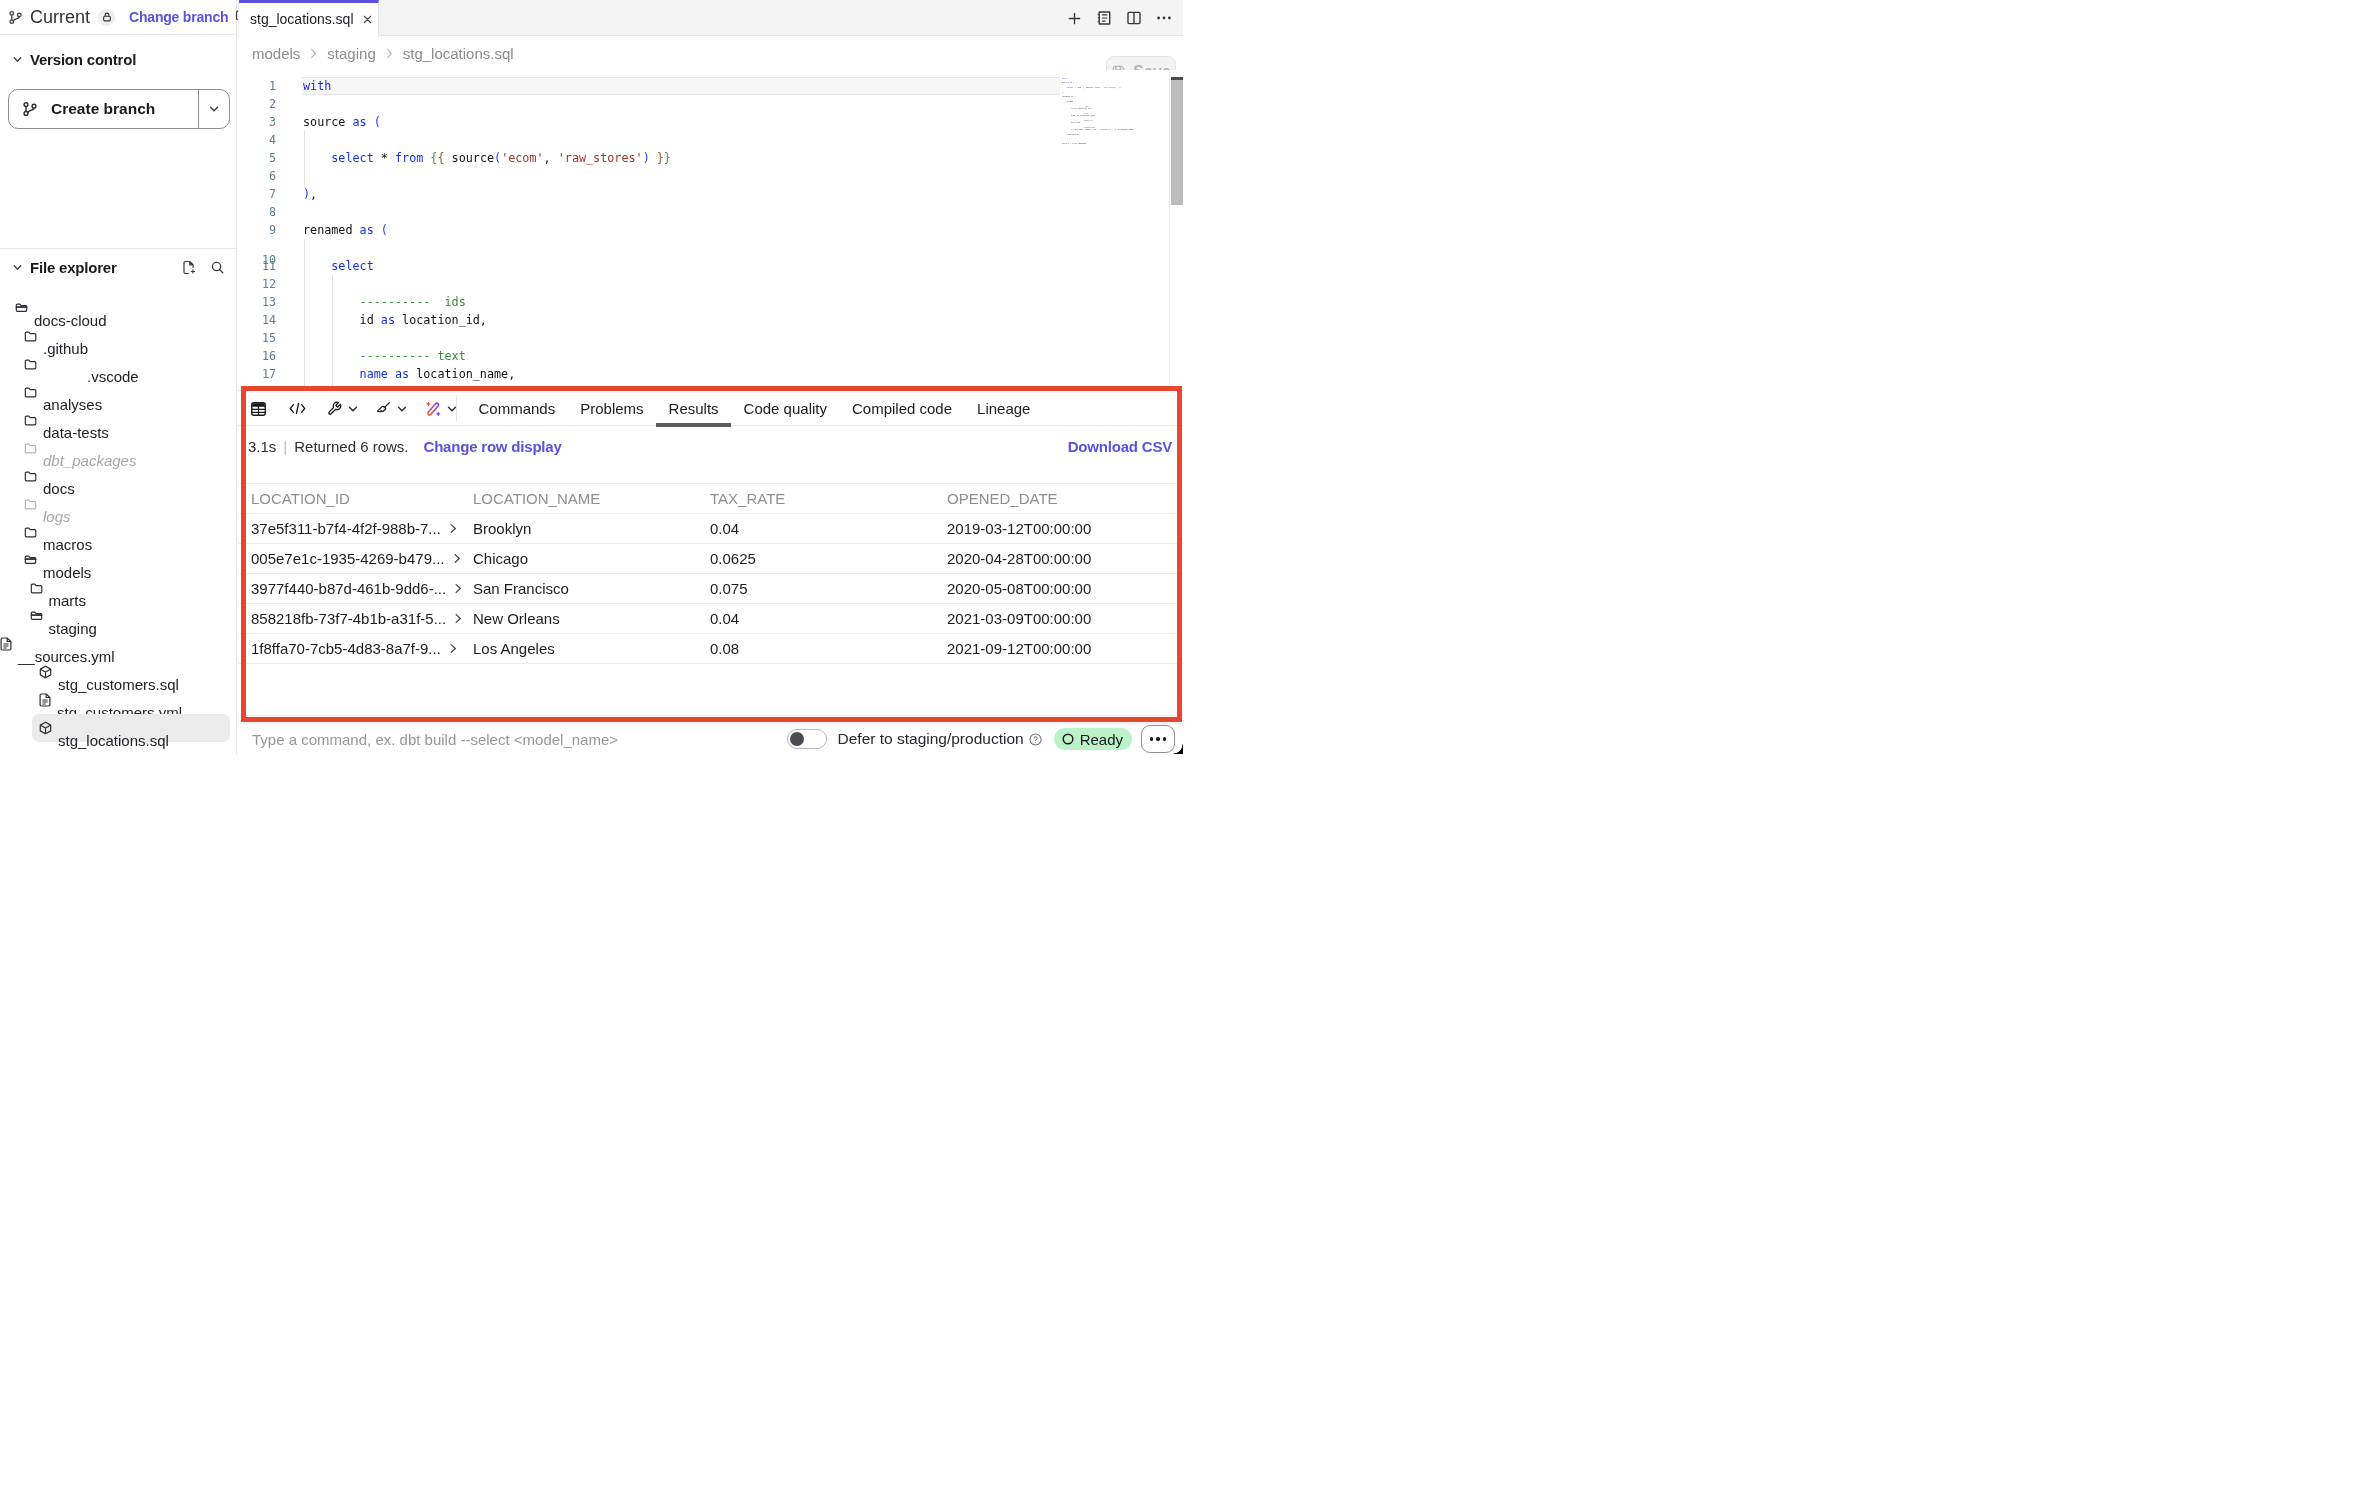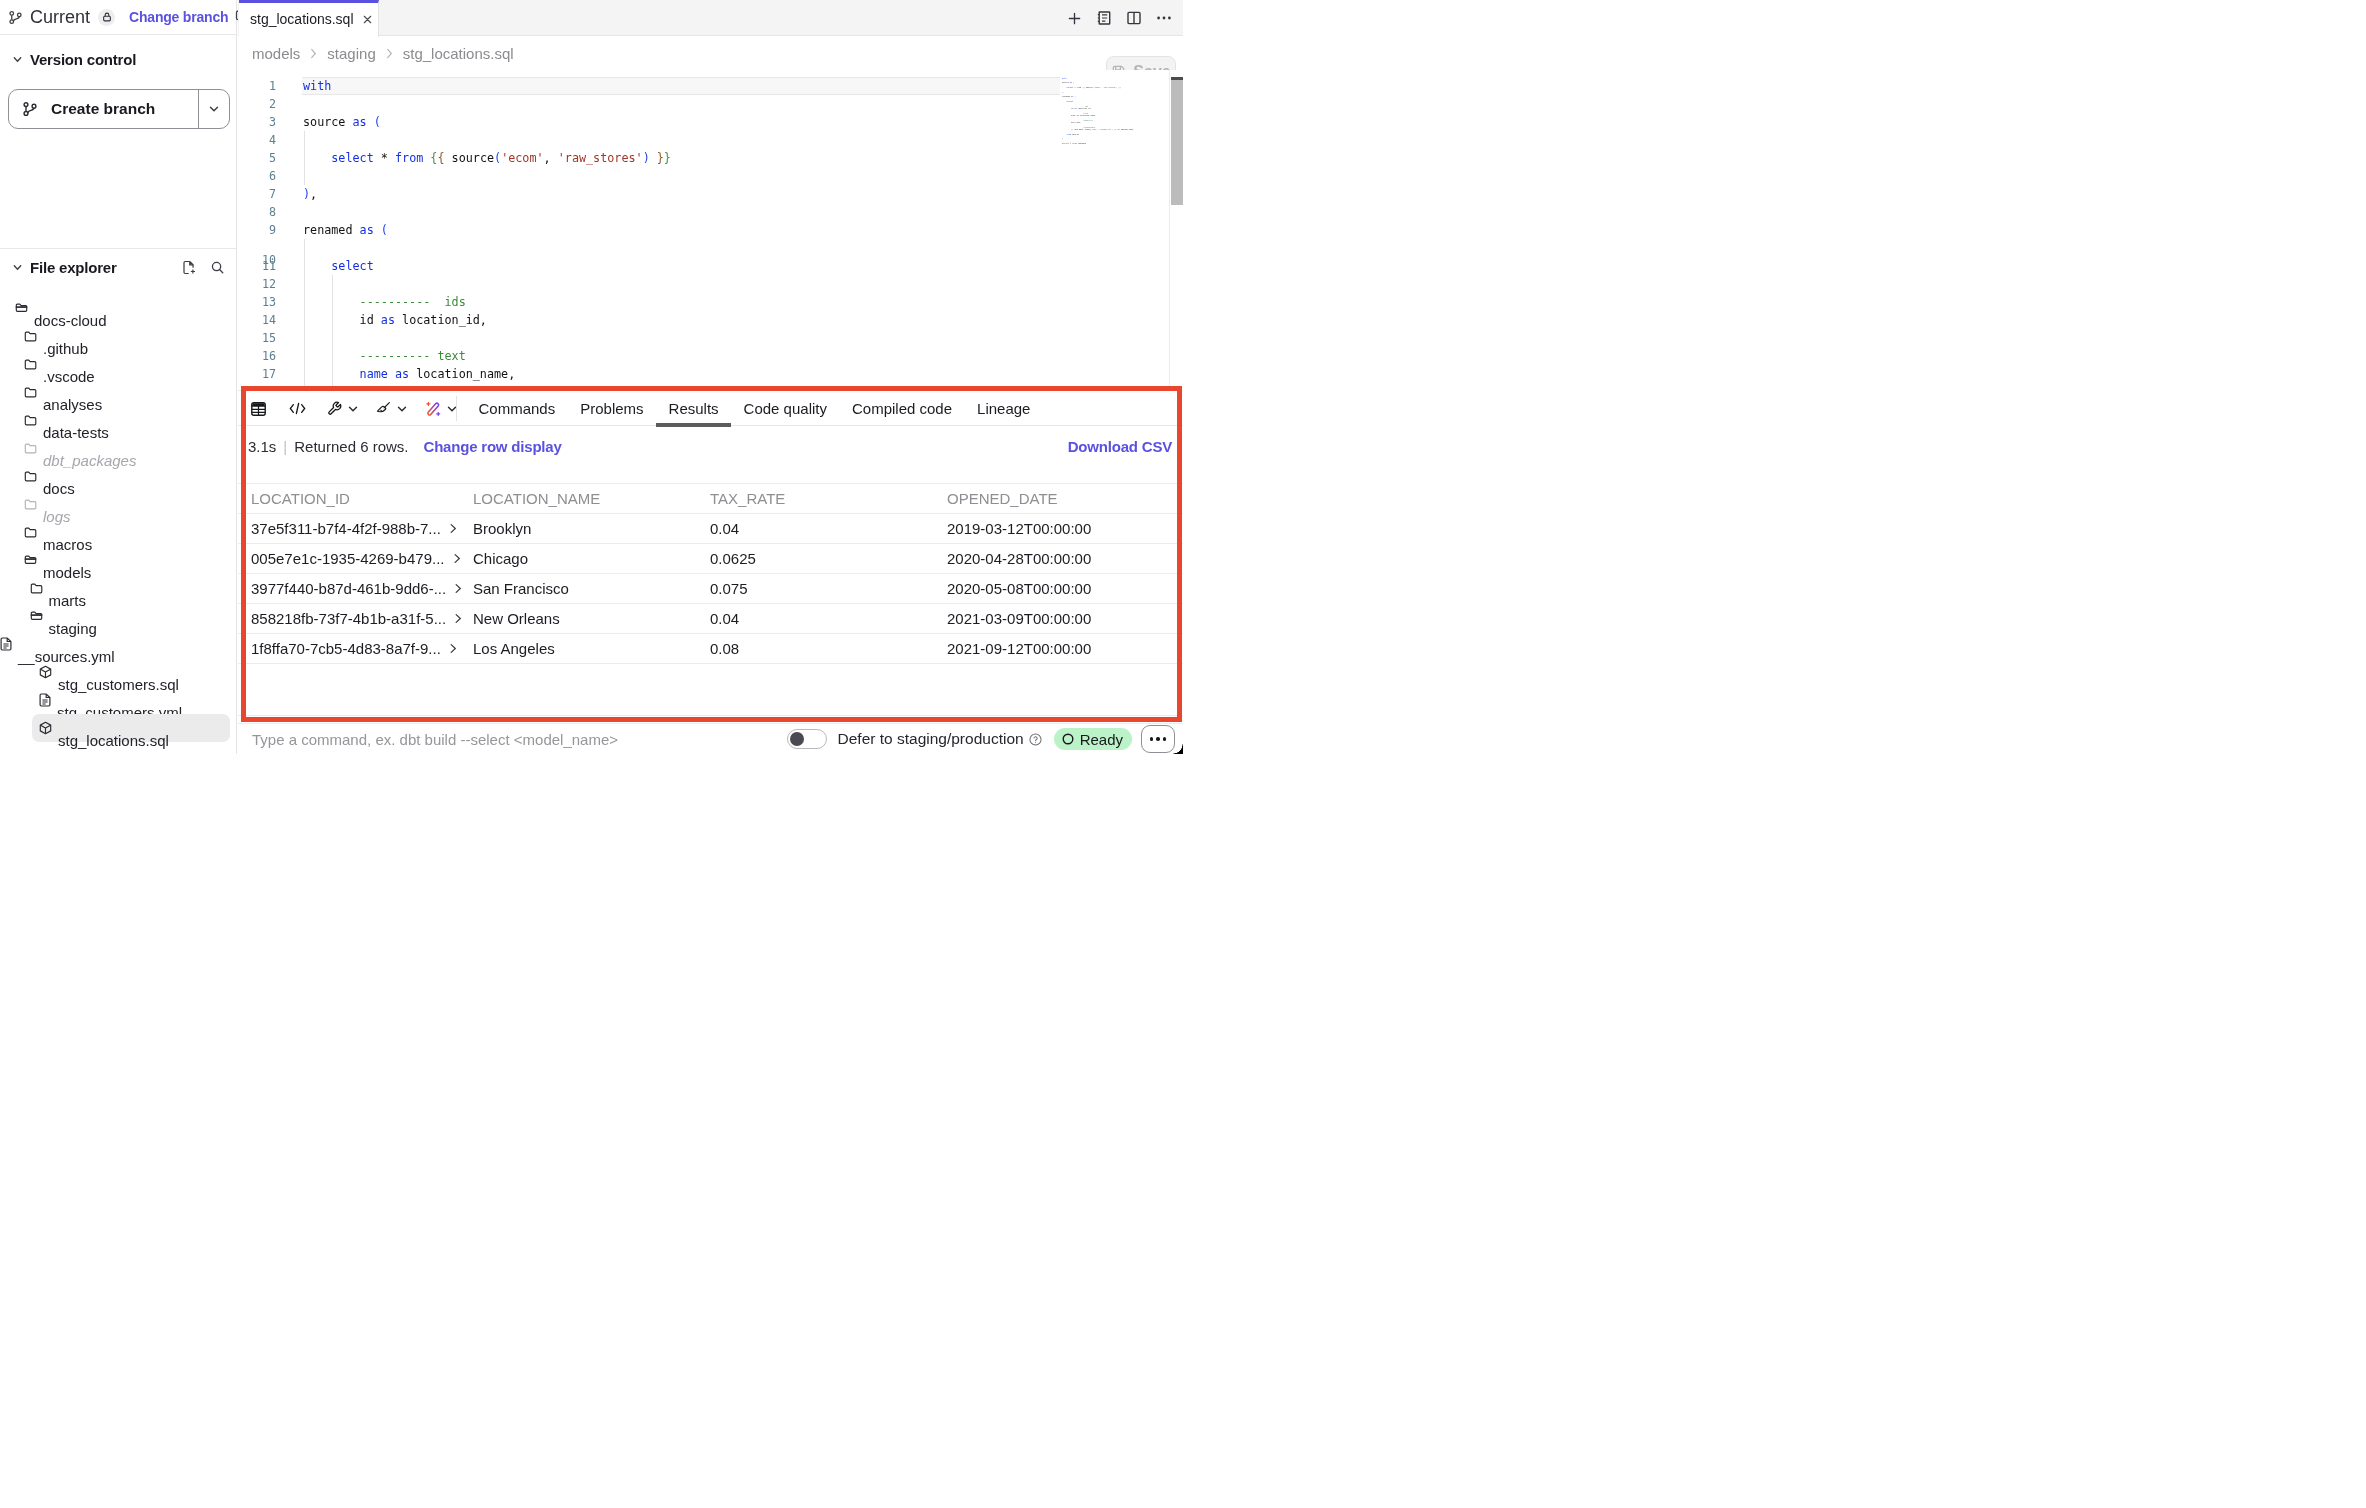--- a/index.html
+++ b/index.html
@@ -232,21 +232,21 @@
           <span class="nm">docs-cloud</span>
         </li>
         <li class="tree-row" style="padding-left: 24px;">
           <span class="ic">
             <svg width="13" height="13" viewBox="0 0 14 14" fill="none" stroke="#2b2c33" stroke-width="1.25">
               <path d="M1.4 3.4 a1.1 1.1 0 0 1 1.1 -1.1 h2.6 l1.5 1.6 h5 a1.1 1.1 0 0 1 1.1 1.1 v5.6 a1.1 1.1 0 0 1 -1.1 1.1 H2.5 a1.1 1.1 0 0 1 -1.1 -1.1 z"></path>
             </svg>
           </span>
           <span class="nm">.github</span>
         </li>
-        <li class="tree-row" style="padding-left: 24px;">
+        <li class="tree-row" style="padding-left: 24px; gap: 44px;">
           <span class="ic">
             <svg width="13" height="13" viewBox="0 0 14 14" fill="none" stroke="#2b2c33" stroke-width="1.25">
               <path d="M1.4 3.4 a1.1 1.1 0 0 1 1.1 -1.1 h2.6 l1.5 1.6 h5 a1.1 1.1 0 0 1 1.1 1.1 v5.6 a1.1 1.1 0 0 1 -1.1 1.1 H2.5 a1.1 1.1 0 0 1 -1.1 -1.1 z"></path>
             </svg>
           </span>
           <span class="nm">.vscode</span>
         </li>
         <li class="tree-row" style="padding-left: 24px;">
           <span class="ic">
             <svg width="13" height="13" viewBox="0 0 14 14" fill="none" stroke="#2b2c33" stroke-width="1.25">

